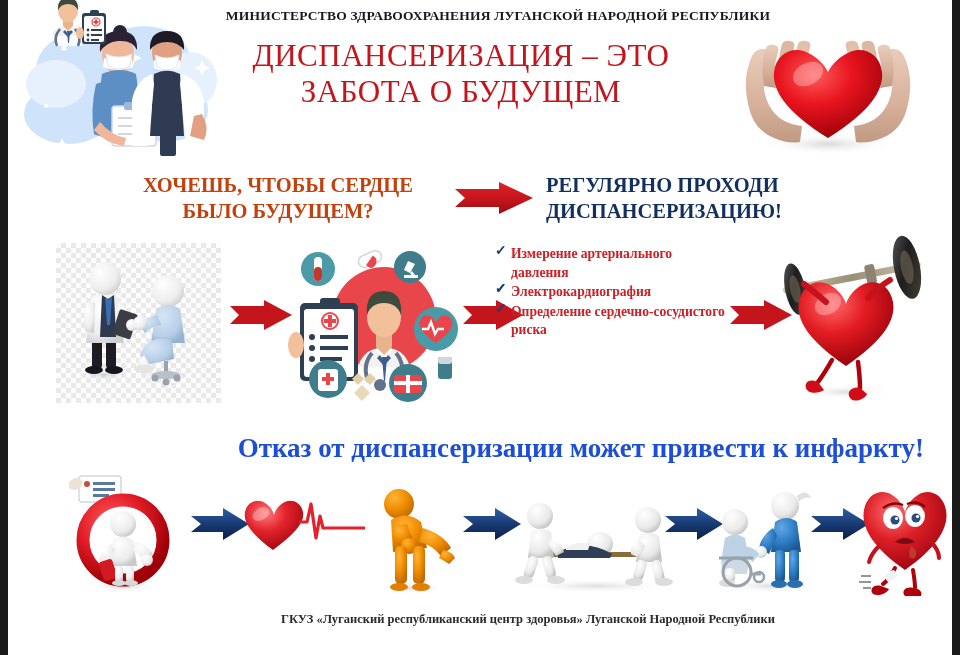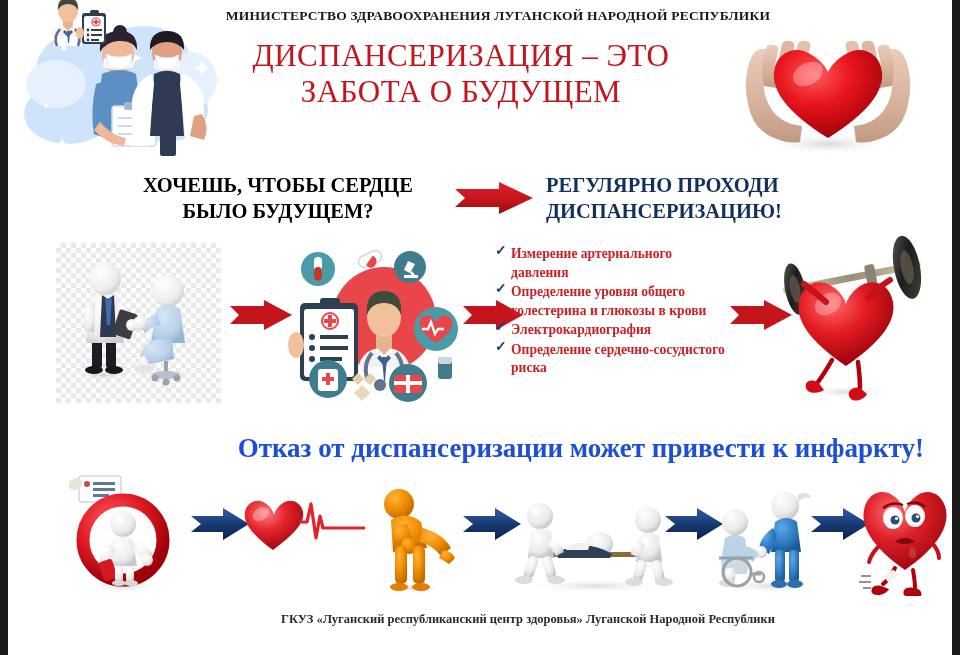--- a/index.html
+++ b/index.html
@@ -42,21 +42,21 @@
   .doctors{position:absolute;left:8px;top:18px;width:210px;height:150px;}
 
   
   .hands-heart{position:absolute;left:700px;top:20px;width:240px;height:145px;}
 
   
   .q-left{
     position:absolute;left:95px;top:172px;width:350px;
     text-align:center;
     font-family:"Liberation Serif", serif;font-weight:bold;
-    font-size:20.5px;line-height:26px;color:#000000;
+    font-size:20.5px;line-height:26px;color:#c2410c;
   }
   .q-right{
     position:absolute;left:538px;top:172px;width:330px;
     text-align:left;
     font-family:"Liberation Serif", serif;font-weight:bold;
     font-size:20.5px;line-height:26px;color:#12305e;
   }
   .arrow-mid{position:absolute;left:447px;top:182px;width:78px;height:32px;}
 
   
@@ -390,21 +390,20 @@
     </svg>
   </div>
 
   <div class="checklist">
     <div class="chk-row">
       <span class="chk-mark">✓</span>
       <span class="chk-text">Измерение артериального давления</span>
     </div>
     <div class="chk-row">
       <span class="chk-mark">✓</span>
-      <span class="chk-text">Определение уровня общего холестерина и глюкозы в крови</span>
     </div>
     <div class="chk-row">
       <span class="chk-mark">✓</span>
       <span class="chk-text nj">Электрокардиография</span>
     </div>
     <div class="chk-row">
       <span class="chk-mark">✓</span>
       <span class="chk-text nj">Определение сердечно-сосудистого риска</span>
     </div>
   </div>

